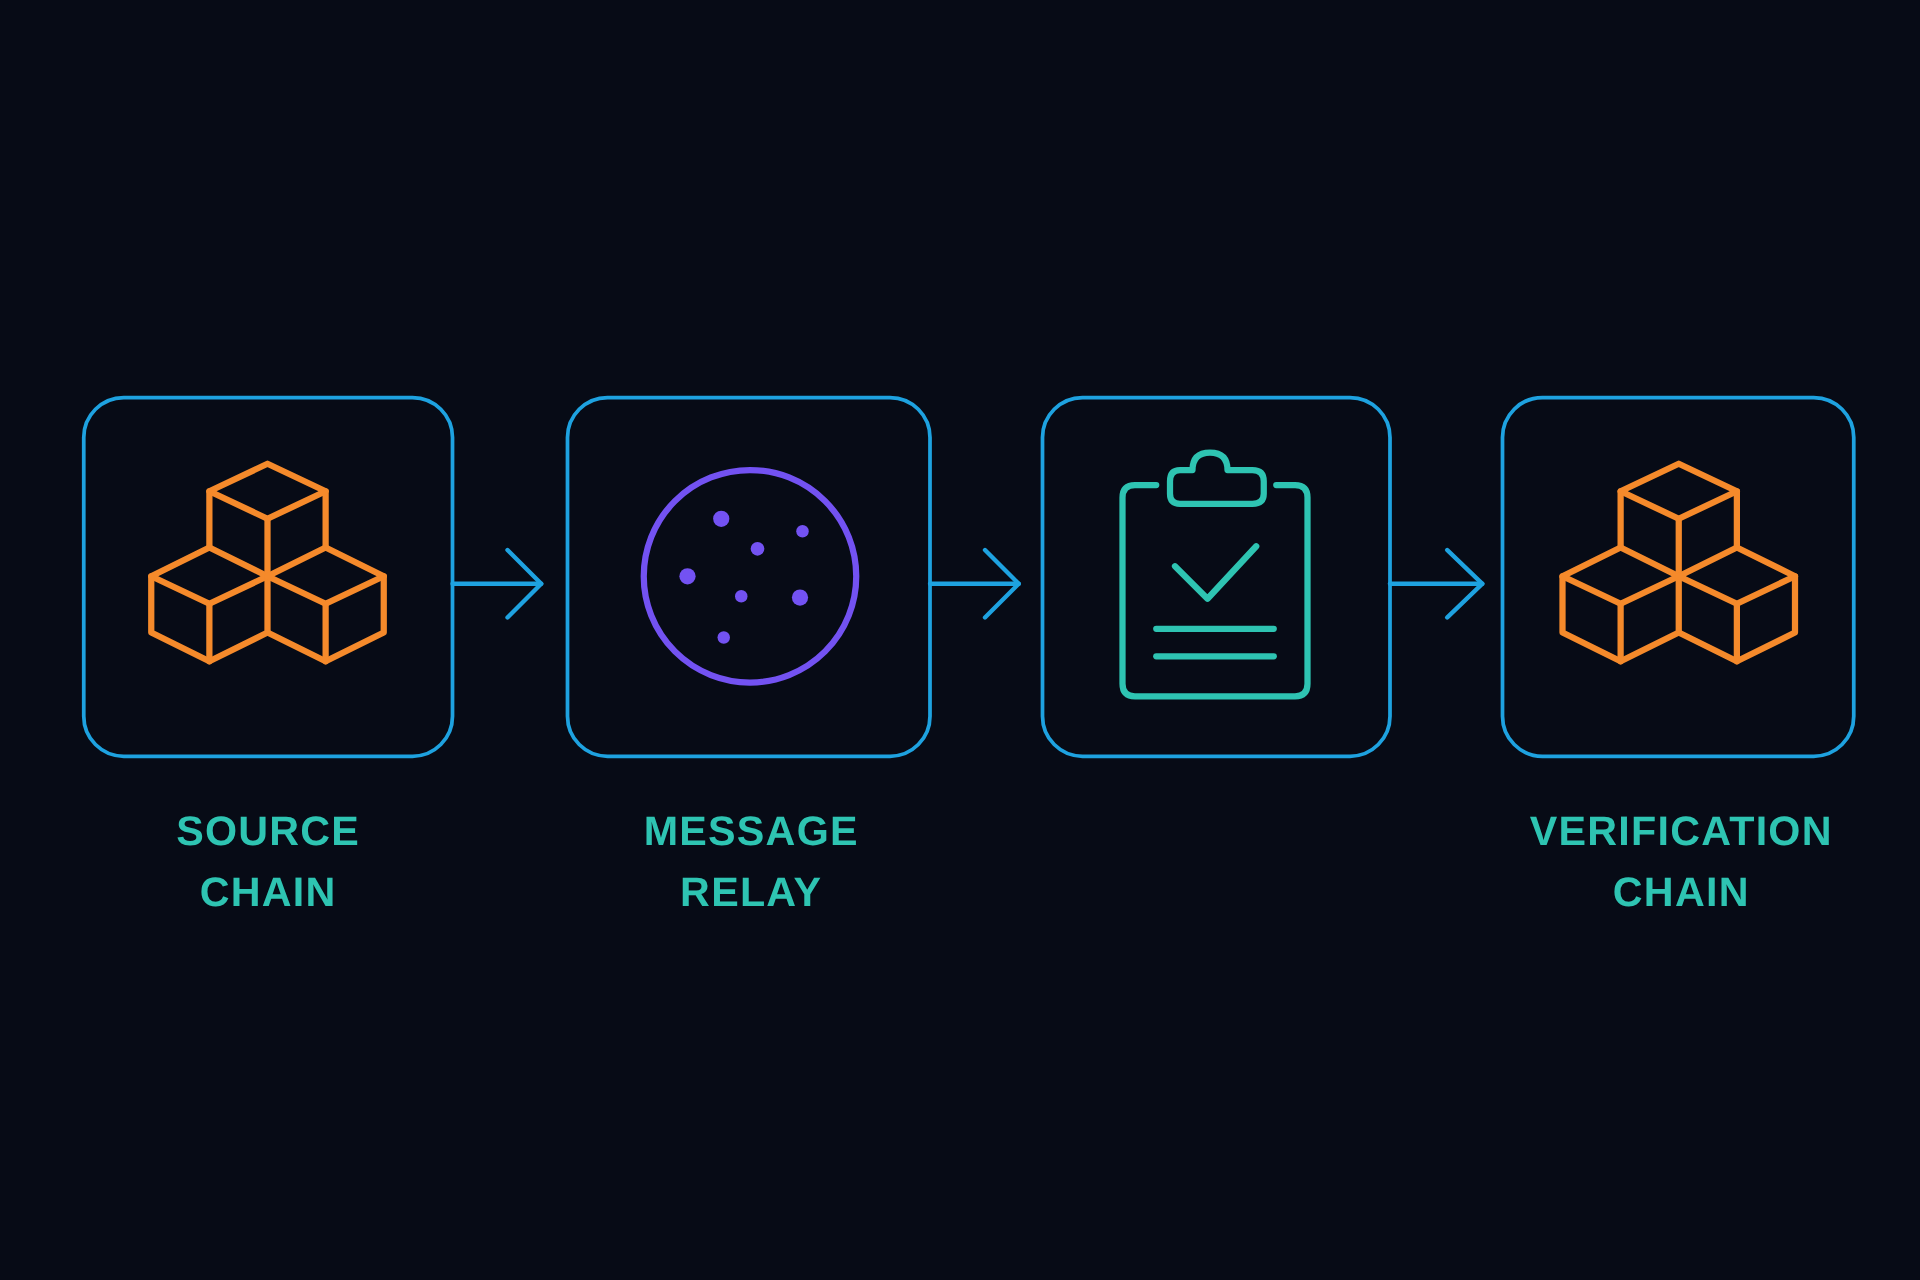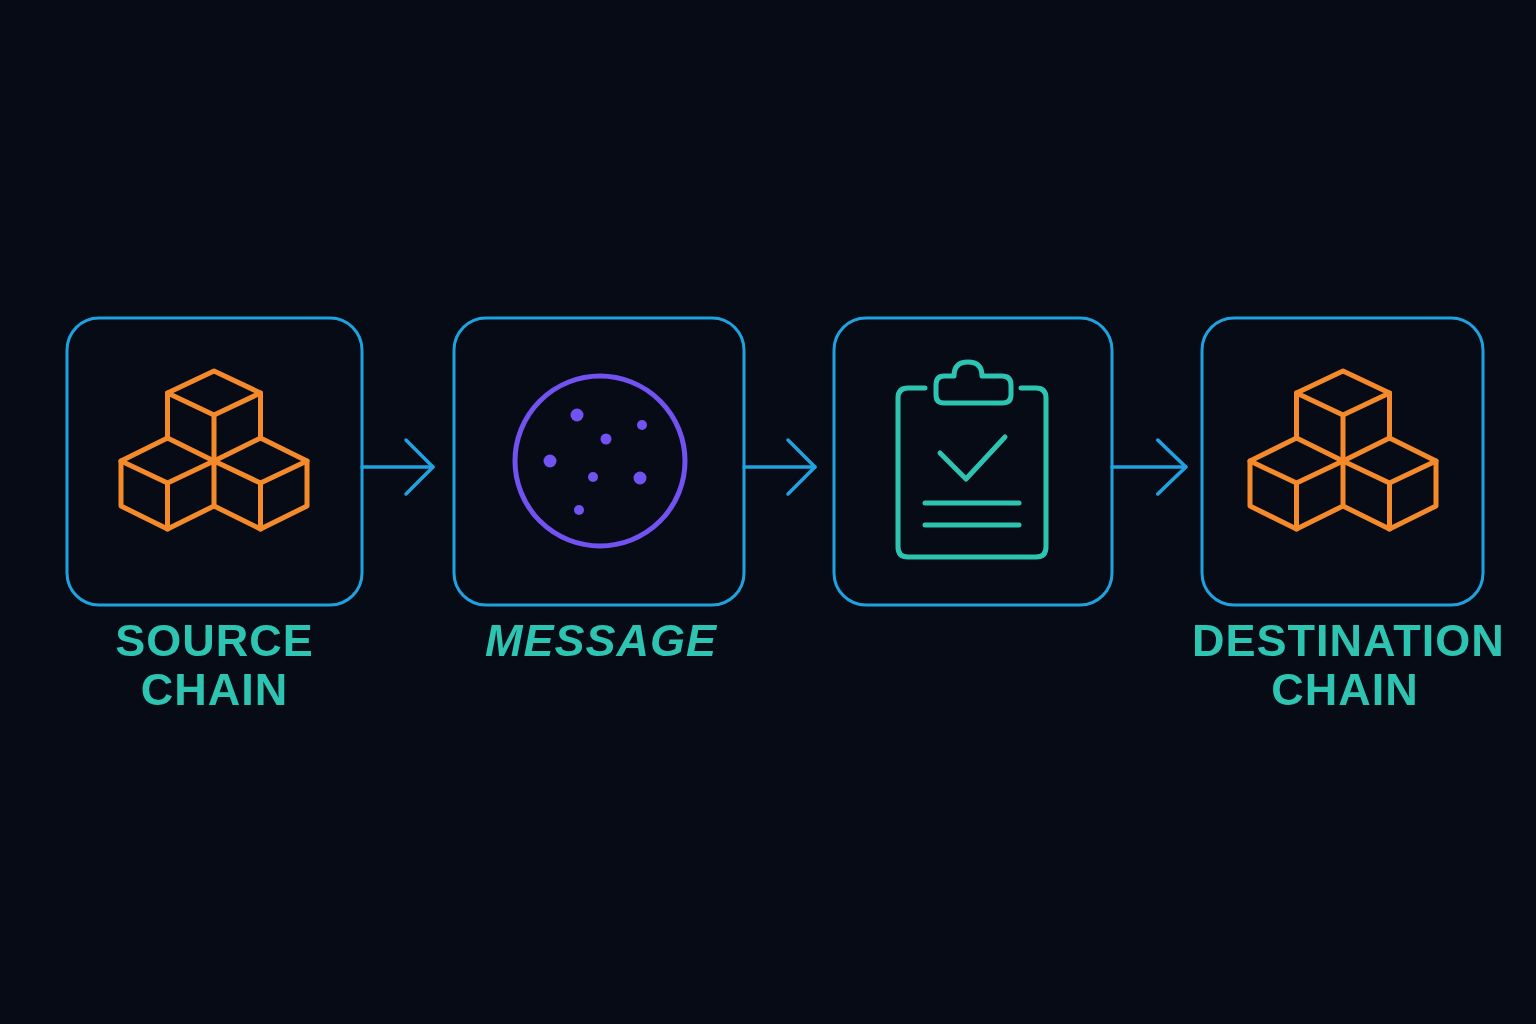--- a/index.html
+++ b/index.html
@@ -17,25 +17,25 @@
     }
     svg.diagram {
       position: absolute;
       left: 0;
       top: 0;
       width: 1536px;
       height: 1024px;
     }
     .label {
       position: absolute;
-      top: 616px;
+      top: 640px;
       text-align: center;
       font-family: "Liberation Sans", sans-serif;
       font-weight: 700;
-      font-size: 45px;
+      font-size: 33px;
       line-height: 49px;
       letter-spacing: 1px;
       color: #2ec4b2;
     }
     .label span { display: block; }
   </style>
 </head>
 <body>
 
 <div class="stage">
@@ -115,20 +115,21 @@
       <g transform="translate(1343,371)" fill="none" stroke="#f58a2b" stroke-width="5" stroke-linejoin="round" stroke-linecap="round">
         <use href="#cubes"></use>
       </g>
     </g>
   </svg>
 
   <div class="label" style="left:67px; width:295px;">
     <span>SOURCE</span>
     <span>CHAIN</span>
   </div>
-  <div class="label" style="left:454px; width:294px;font-style:italic;">
+  <div class="label" style="left:454px; width:294px;">
     <span>MESSAGE</span>
+    <span>RELAY</span>
   </div>
   <div class="label" style="left:1192px; width:306px;">
-    <span>DESTINATION</span>
+    <span>VERIFICATION</span>
     <span>CHAIN</span>
   </div>
 </div>
 
 </body></html>

